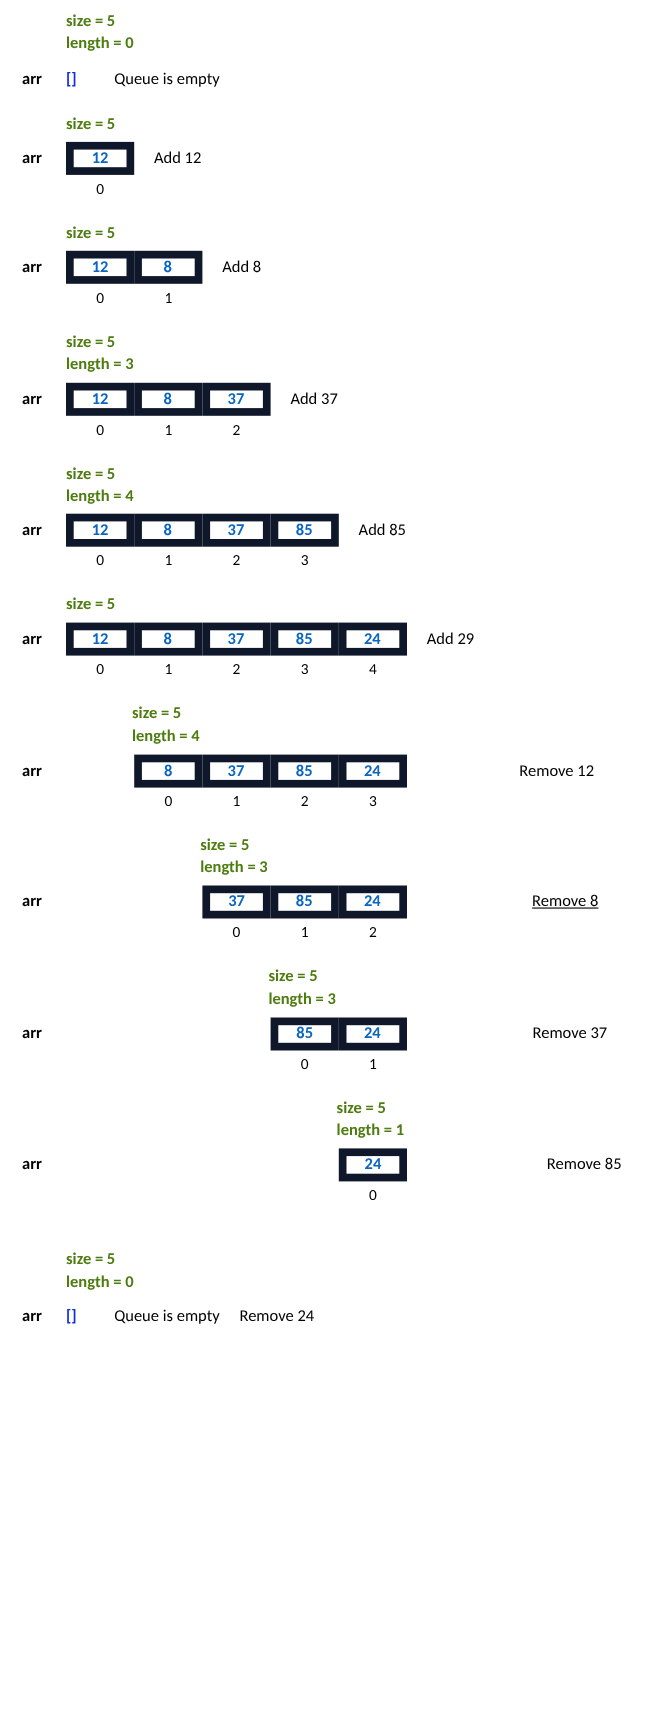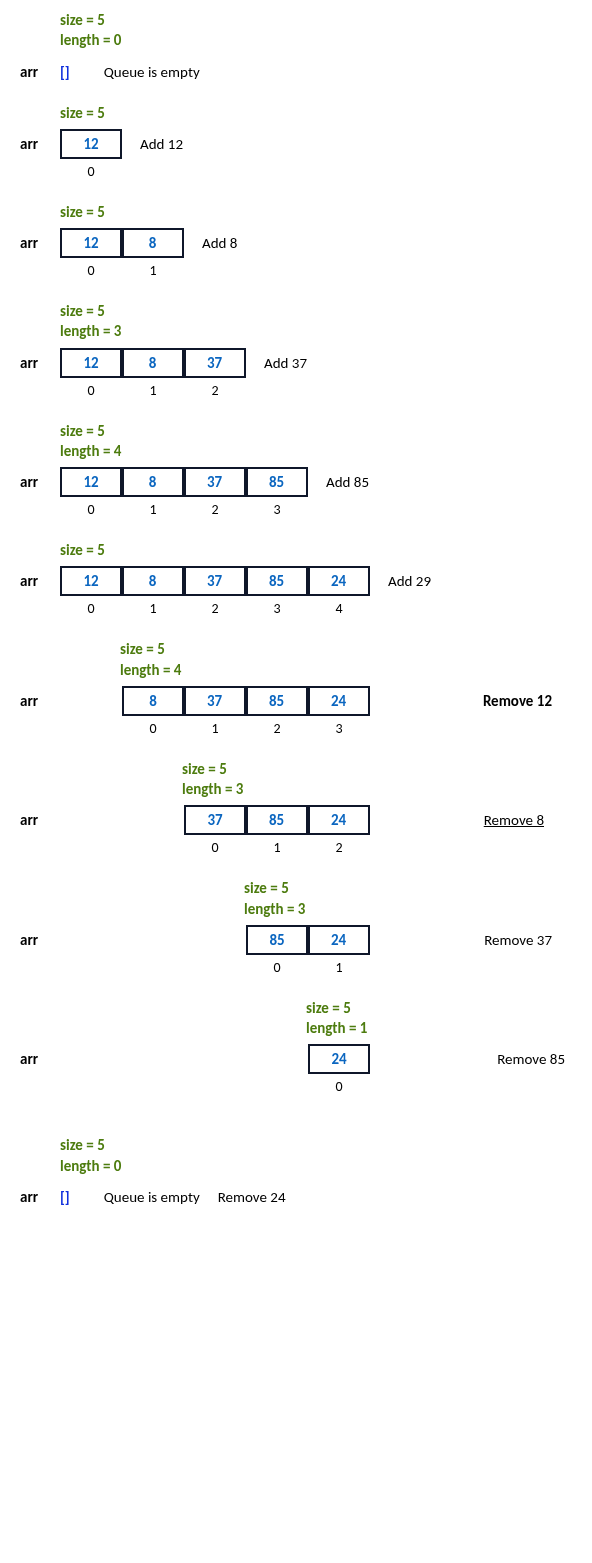--- a/index.html
+++ b/index.html
@@ -41,21 +41,21 @@
     .cells {
       display: flex;
     }
     .cell-col {
       display: flex;
       flex-direction: column;
       align-items: center;
       width: 62px;
     }
     .cell {
-      border: 2px solid #0f172a;
+      border: 7px solid #0f172a;
       width: 62px;
       height: 30px;
       display: flex;
       align-items: center;
       justify-content: center;
       color: #0b66c0;
       font-weight: bold;
       margin-left: -1px;
     }
     .cell-col:first-child .cell {
@@ -228,21 +228,21 @@
           <div class="cell-col">
             <div class="cell">85</div>
             <div class="idx">2</div>
           </div>
           <div class="cell-col">
             <div class="cell">24</div>
             <div class="idx">3</div>
           </div>
         </div>
         <div style="flex: 1 1 0%;"></div>
-        <div class="caption" style="margin-right: 20px; font-weight: bold;">Remove 12</div>
+        <div class="caption" style="margin-right: 32px;">Remove 12</div>
       </div>
     </div>
     <div class="step">
       <div class="meta" style="margin-left: 162px;">
         <div>size = 5</div>
         <div>length = 3</div>
       </div>
       <div class="arr-row">
         <div class="arr-label">arr</div>
         <div class="spacer" style="width: 124px;"></div>

